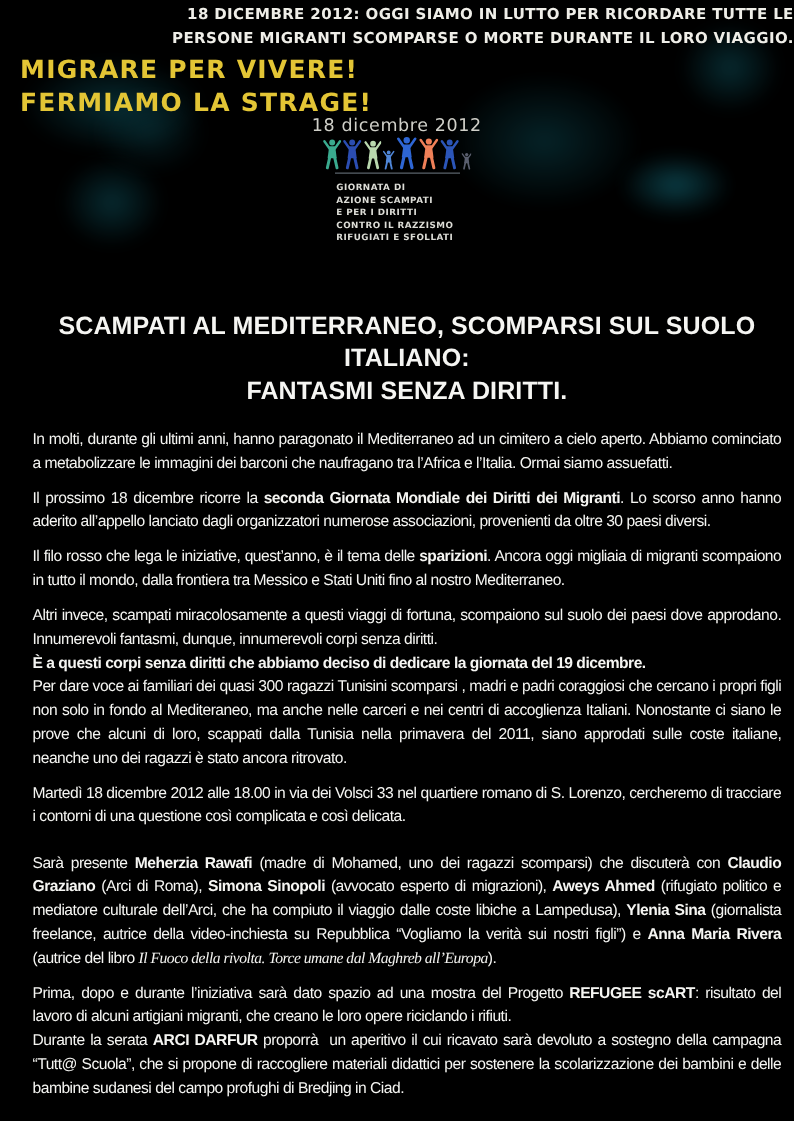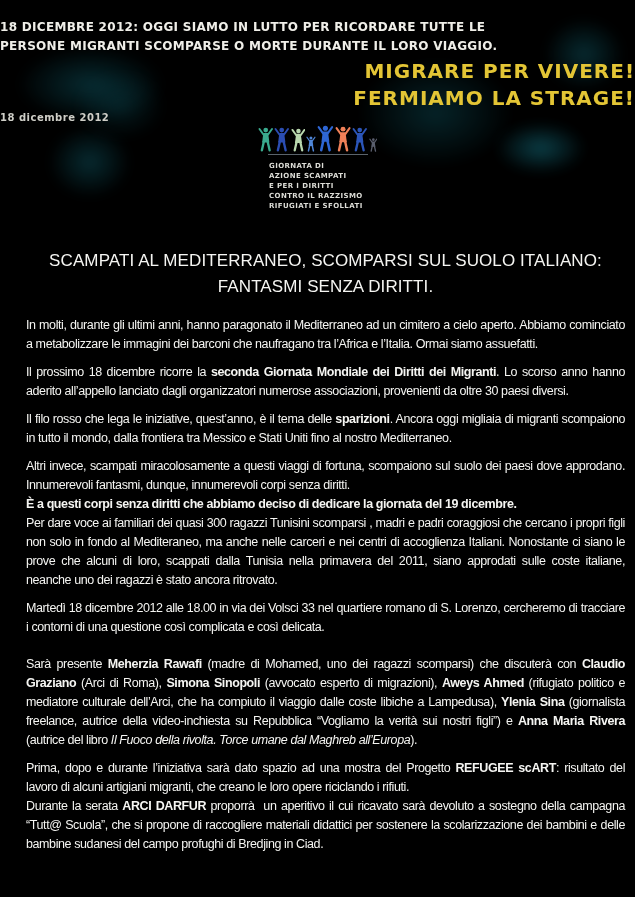--- a/index.html
+++ b/index.html
@@ -30,45 +30,45 @@
   .glow.g1 { left: -12px; top: 32px;  width: 205px; height: 105px; }
   .glow.g2 { left: 32px;  top: 112px; width: 115px; height: 100px; }
   .glow.g3 { left: 328px; top: 38px;  width: 215px; height: 150px; opacity:.45; }
   .glow.g4 { left: 478px; top: 112px; width: 125px; height: 72px;  opacity:.8; }
   .glow.g5 { left: 528px; top: 4px;   width: 112px; height: 100px; }
   .glow.g6 { left: 58px;  top: 58px;  width: 125px; height: 95px;  opacity:.35; }
 
   .banner-content { position: relative; z-index: 1; }
 
   .headline {
-    margin-top: 18px;
-    text-align: left;
+    margin-top: 2px;
+    text-align: right;
     color: var(--c-headline, #efeee8);
     font-weight: bold;
     font-size: 12px;
     line-height: 19px;
     letter-spacing: 0.3px;
   }
   .slogan {
     margin-top: 2px;
-    text-align: right;
+    text-align: left;
     color: var(--c-slogan, #e3c535);
     font-weight: bold;
     font-size: 20px;
     line-height: 27px;
     letter-spacing: 1px;
     margin-left: 16px;
   }
   .banner-date {
-    text-align: left;
+    text-align: center;
     color: var(--c-date, #cfcfc8);
-    font-size: 10px;
+    font-size: 14px;
     line-height: 11px;
     letter-spacing: 0.5px;
-    font-weight: bold;
+    font-weight: normal;
   }
   .figures {
     margin-top: 1px;
     height: 28px;
     display: flex;
     justify-content: center;
     align-items: flex-end;
     gap: 1px;
   }
   .figures-underline {
@@ -88,38 +88,38 @@
 
   
   .doc {
     position: relative;
     padding: 0 10px 0 26px;
     color: var(--c-text, #f5f5f2);
   }
   .doc-title {
     margin: 26px 0 0 0;
     text-align: center;
-    font-size: 17px;
+    font-size: 20px;
     line-height: 26px;
-    font-weight: normal;
+    font-weight: bold;
     letter-spacing: 0.1px;
   }
   .para {
     margin: 0 0 9px 0;
     font-size: 12.5px;
     line-height: 19px;
     letter-spacing: -0.4px;
     text-align: justify;
     white-space: pre-wrap;
   }
   .para.first { margin-top: 16px; }
   .para.gap-lg { margin-top: 18px; }
   .para.gap-md { }
   .para b { font-weight: bold; }
-  .para i { font-style: italic; }
+  .para i { font-style: italic; font-family: Liberation Serif, serif; }
 </style>
 </head>
 <body>
 
 <div class="page">
 
   <header class="banner">
     <div class="glow g1"></div>
     <div class="glow g2"></div>
     <div class="glow g3"></div>

